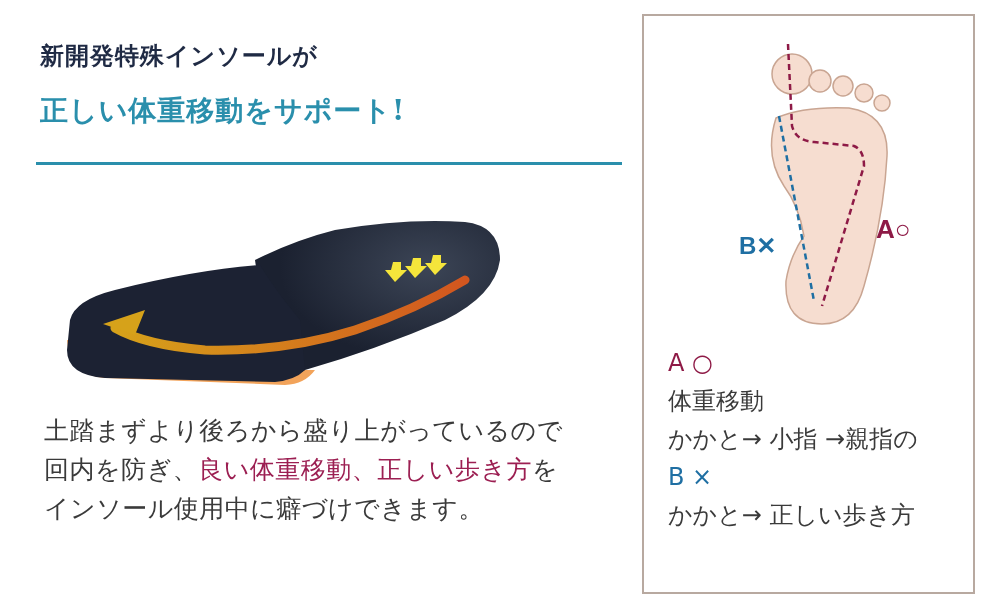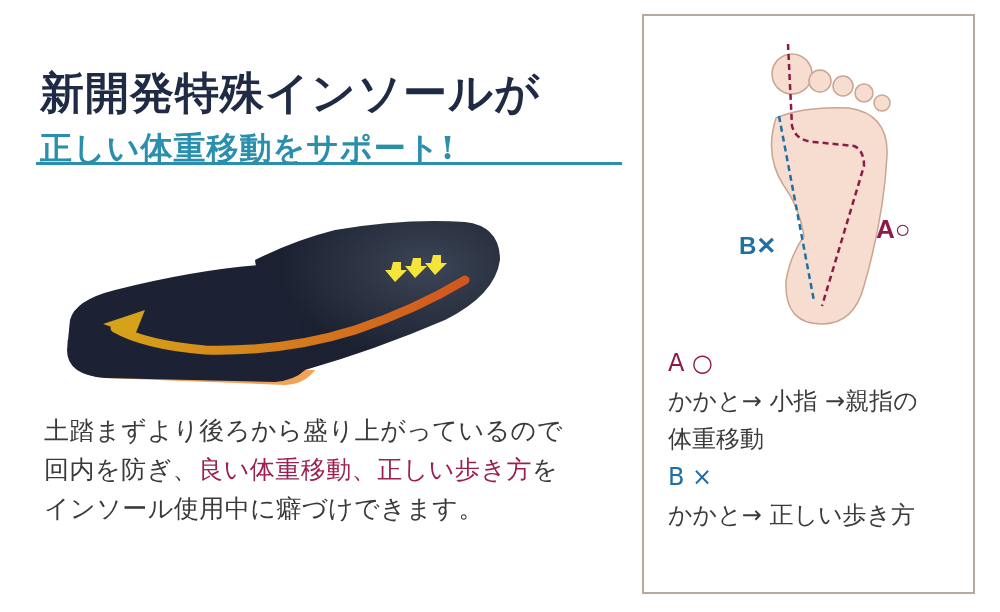--- a/index.html
+++ b/index.html
@@ -5,22 +5,22 @@
   html, body { margin:0; padding:0; }
   body {
     width:1000px; height:612px; background:#ffffff; position:relative; overflow:hidden;
     font-family: "DejaVu Sans", "Liberation Sans", sans-serif; color:#3a3a3a;
   }
   .title {
     position:absolute; left:40px; top:30px;
     font-family: "DejaVu Serif", "Liberation Serif", serif;
     font-weight:bold; letter-spacing:1px;
   }
-  .title .line1 { font-size:44px; color:#1f2a44; line-height:52px; white-space:nowrap;margin-top:37px; }
-  .title .line2 { font-size:32px; color:#2a8fac; line-height:58px; white-space:nowrap; }
+  .title .line1 { font-size:24px; color:#1f2a44; line-height:52px; white-space:nowrap; }
+  .title .line2 { font-size:28px; color:#2a8fac; line-height:58px; white-space:nowrap; }
   .divider { position:absolute; left:36px; top:162px; width:586px; height:3px; background:#2a8fac; }
 
   .insole { position:absolute; left:55px; top:200px; width:470px; height:200px; }
 
   .desc {
     position:absolute; left:44px; top:411px; width:520px;
     font-size:25px; line-height:39px; color:#3a3a3a; letter-spacing:0.5px;
   }
   .hl { color:#9c1f52; }
 
@@ -89,18 +89,18 @@
 
     <path d="M84 18 L88 100 Q92 115 110 116 L150 120 Q160 124 160 140 L118 280" fill="none" stroke="#8e1a46" stroke-width="2.5" stroke-dasharray="6,4"></path>
 
     <path d="M75 90 L110 275" fill="none" stroke="#1f6fa3" stroke-width="2.5" stroke-dasharray="6,4"></path>
     <text x="172" y="212" font-size="26" font-weight="bold" fill="#8e1a46" font-family="Liberation Sans, sans-serif">A○</text>
     <text x="35" y="228" font-size="24" font-weight="bold" fill="#1f6fa3" font-family="Liberation Sans, sans-serif">B✕</text>
   </svg>
 
   <div class="legend">
     <div class="a">A ○</div>
+    <div>体重移動</div>
     <div>かかと→ 小指 →親指の</div>
-    <div>体重移動</div>
     <div class="b">B ×</div>
     <div>かかと→ 正しい歩き方</div>
   </div>
 </div>
 
 </body></html>

